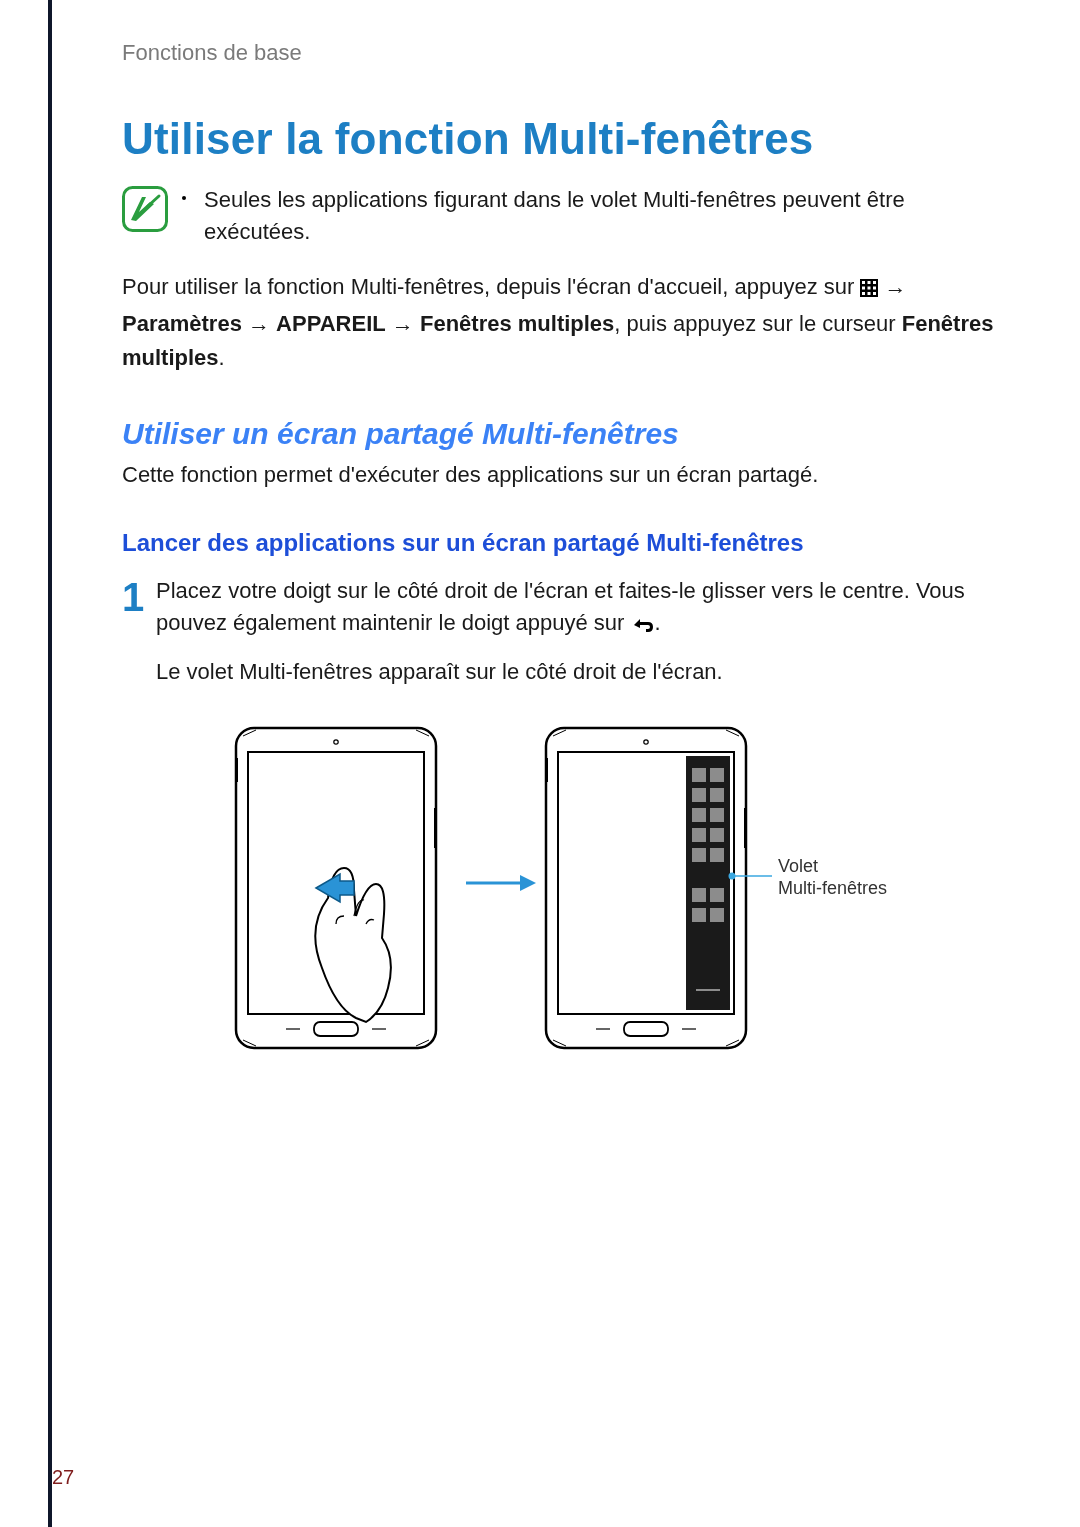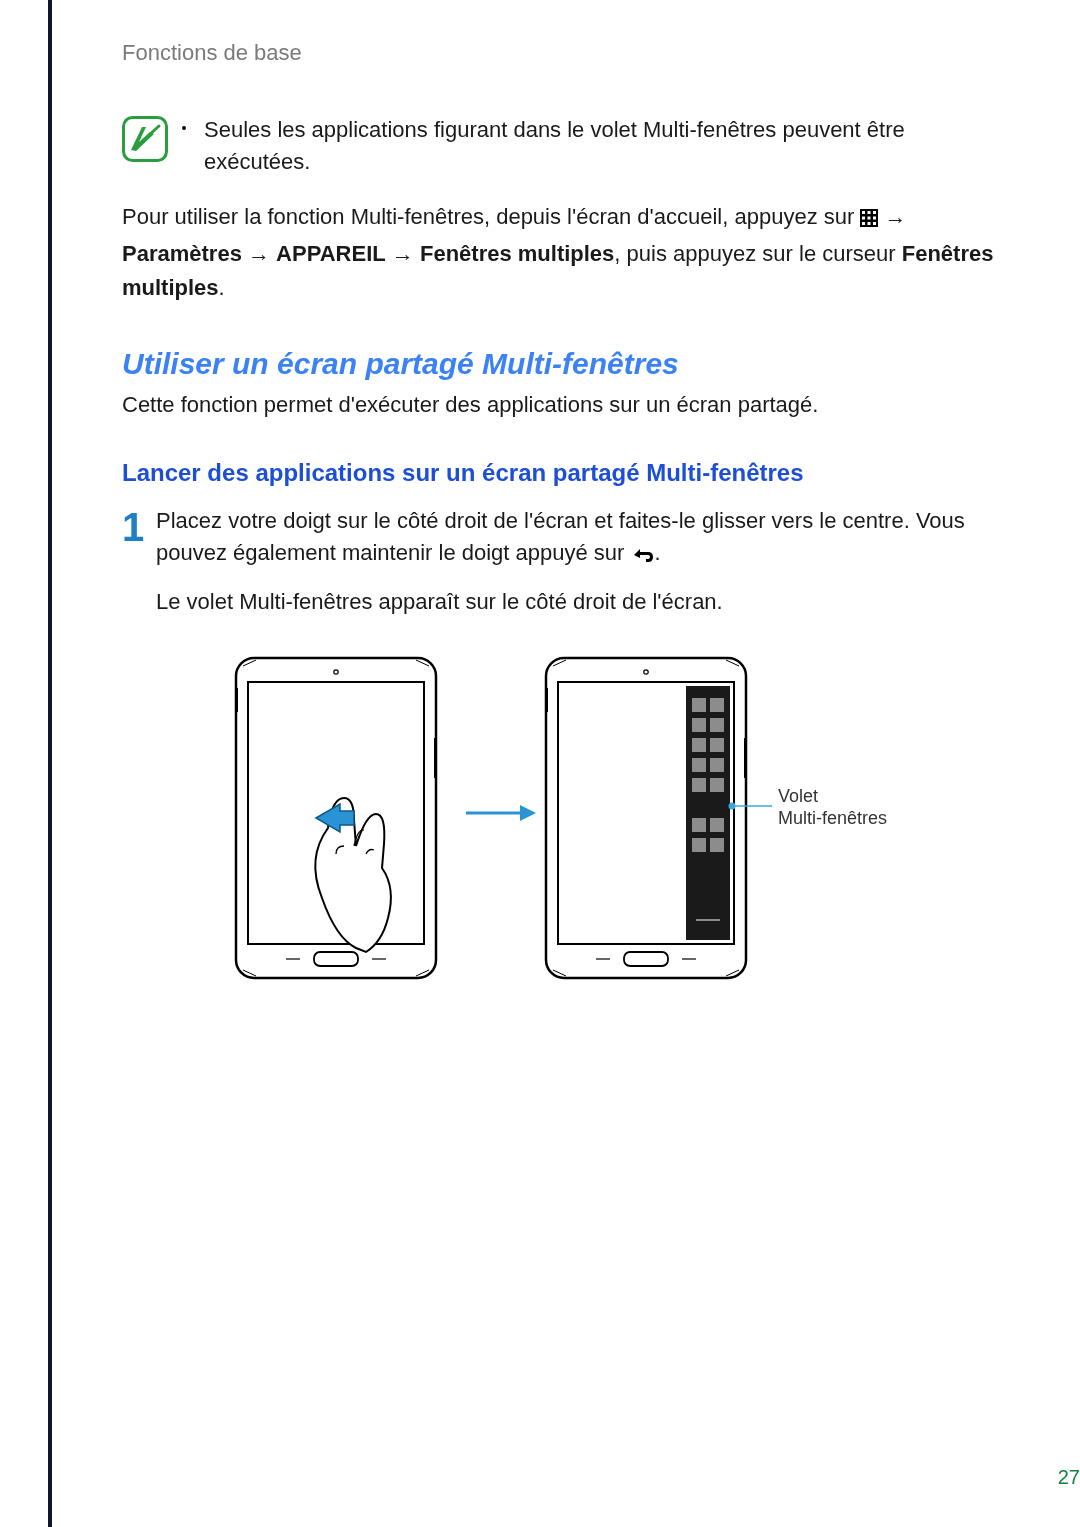--- a/index.html
+++ b/index.html
@@ -122,37 +122,38 @@
     text-align: center;
   }
   .figure svg {
     display: inline-block;
   }
   .pagenum {
     position: absolute;
     bottom: 38px;
     left: 0;
     right: 0;
-    text-align: right;
-    color: #15803d;
+    text-align: left;
+    color: #7f1d1d;
     font-size: 20px;
   }
   .instruction-compound {
     font-size: 22px;
     line-height: 1.55;
     margin: 6px 0 0 0;
   }
 </style>
 </head>
 <body>
 
 <div class="left-rule"></div>
 <div class="page">
   <div class="breadcrumb">Fonctions de base</div>
 
+  <h1 class="title">Utiliser la fonction Multi-fenêtres</h1>
 
 
   <div class="note-block">
     <span class="note-icon">
       <svg viewBox="0 0 46 46" width="46" height="46">
         <rect x="1.5" y="1.5" width="43" height="43" rx="9" ry="9" fill="none" stroke="#2a9d3f" stroke-width="3"></rect>
         <path d="M9 34 L20 11 L24 11 L17 26 L28 16 L32 18 L14 35 Z" fill="#2a9d3f"></path>
         <path d="M26 20 L37 10" stroke="#2a9d3f" stroke-width="3" stroke-linecap="round"></path>
       </svg>
     </span>

